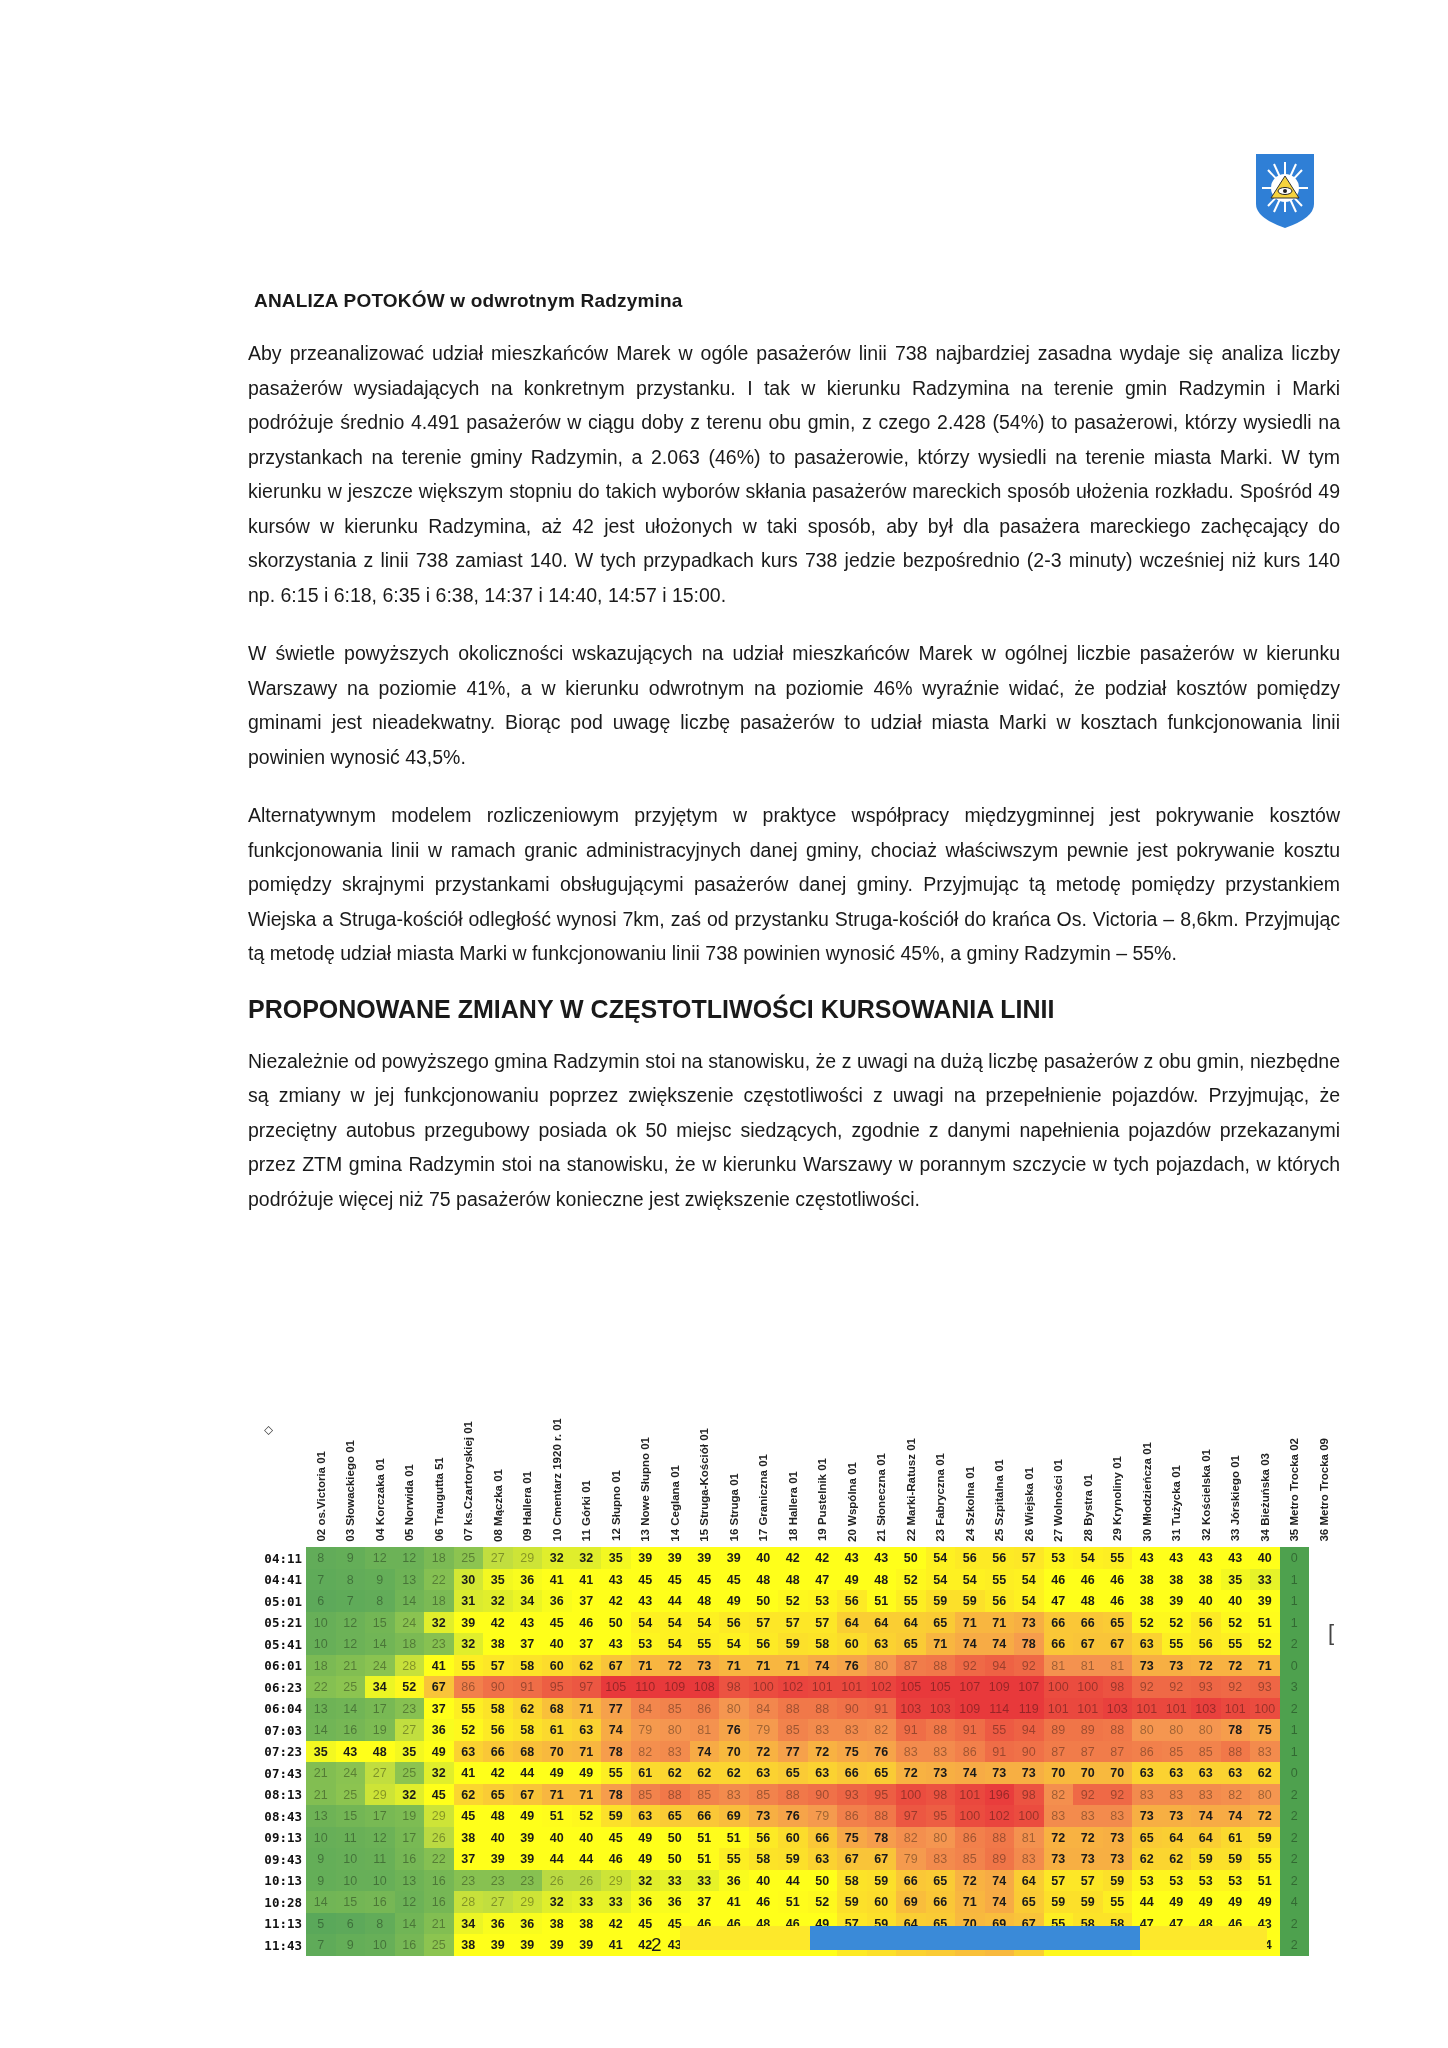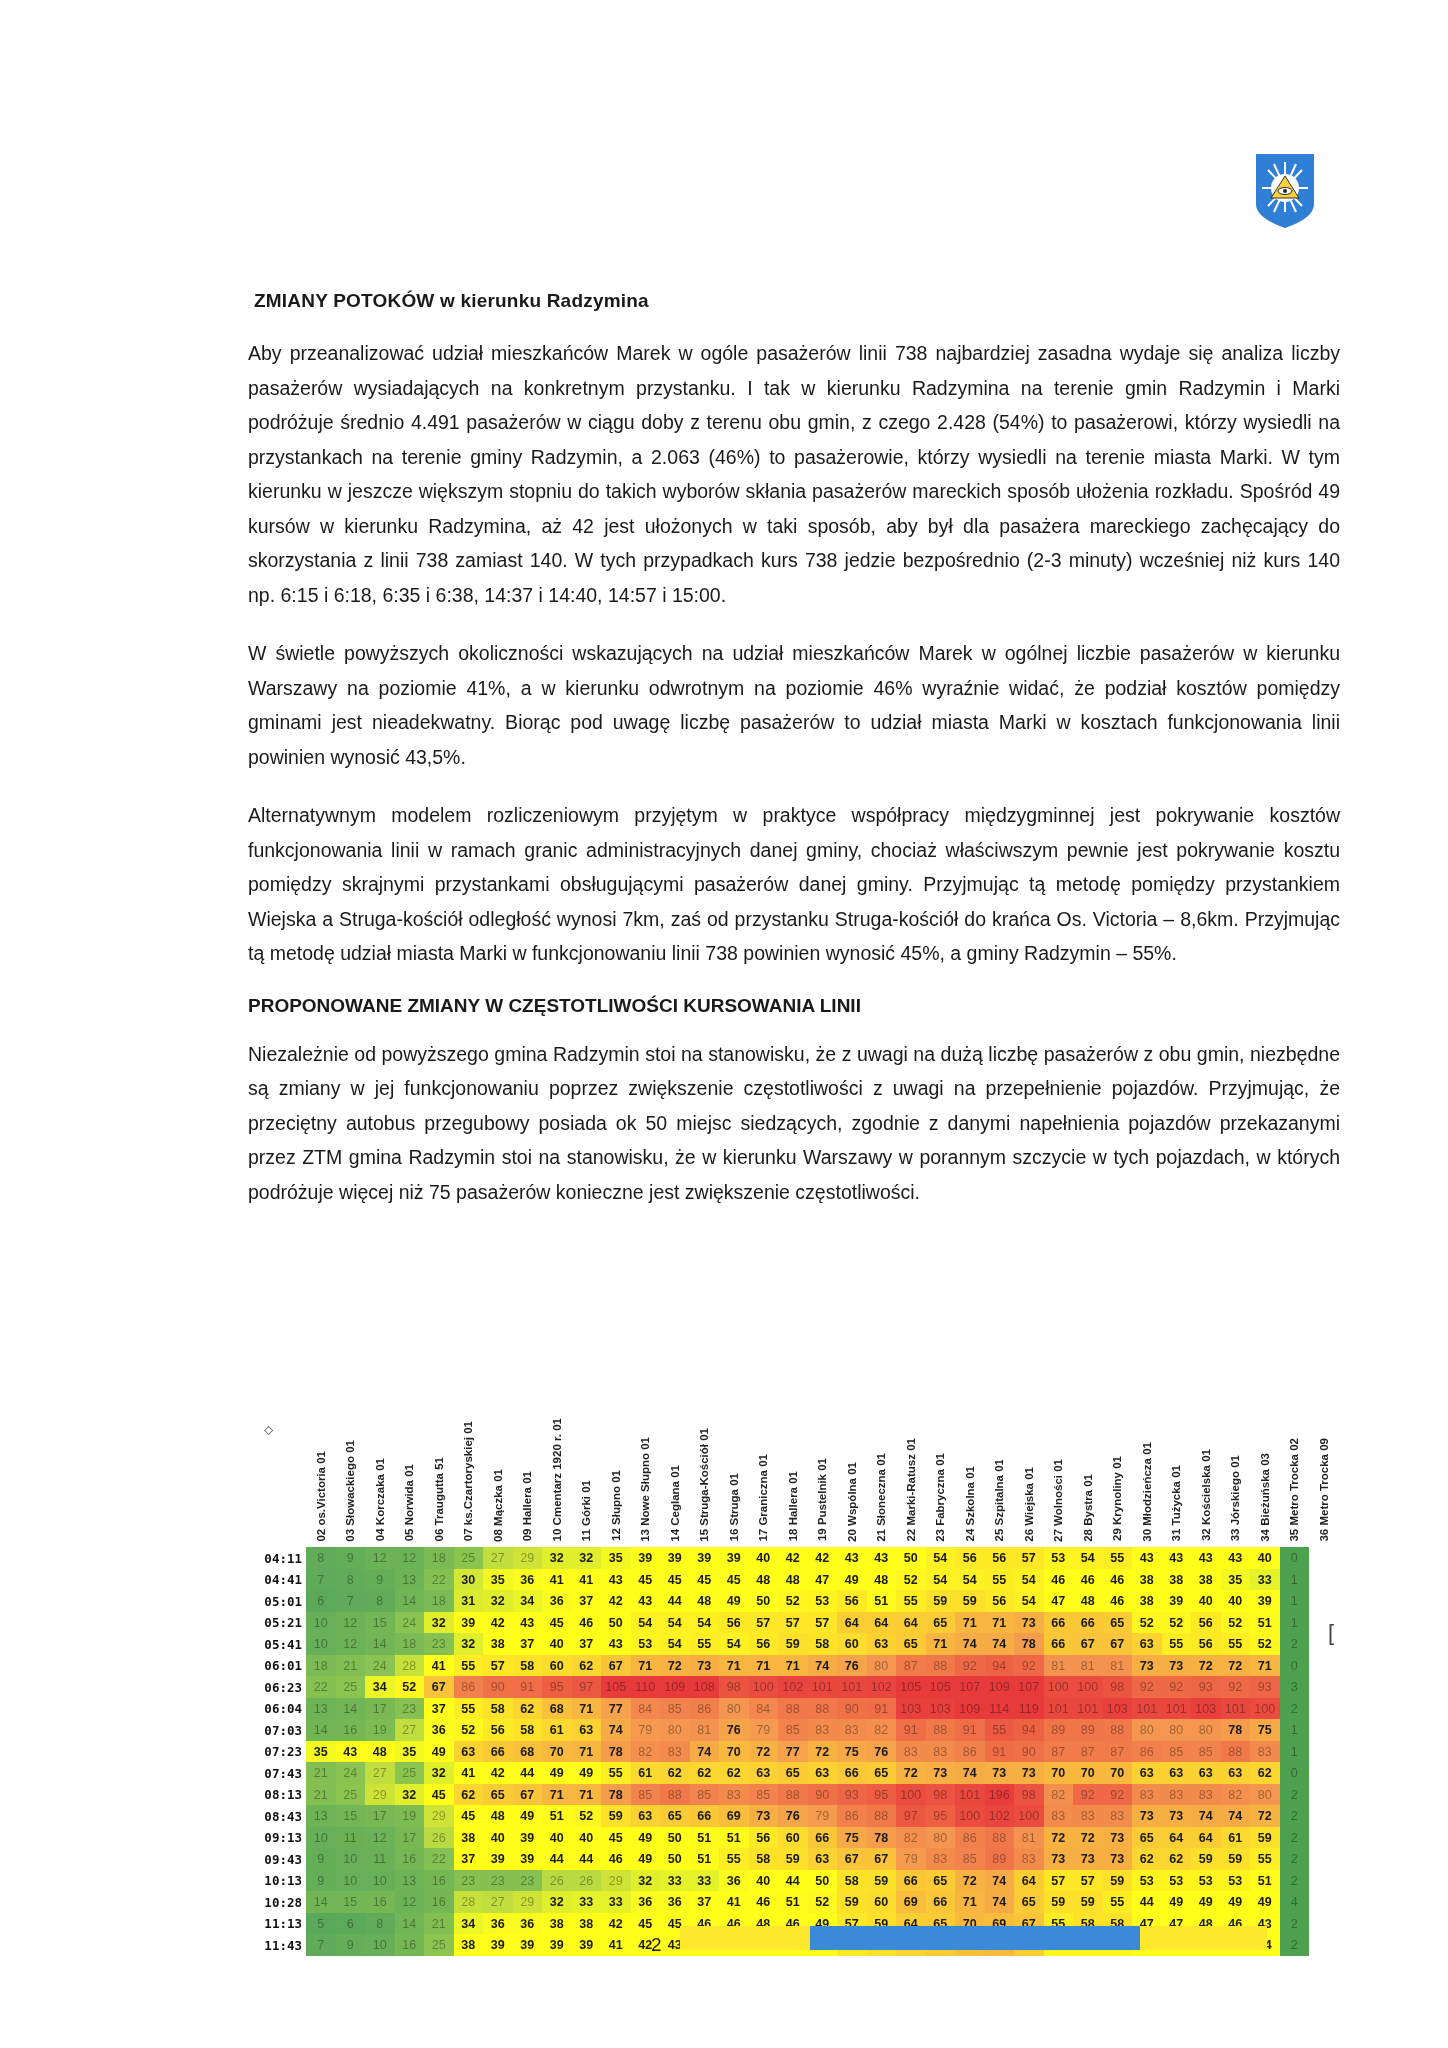--- a/index.html
+++ b/index.html
@@ -5,21 +5,21 @@
   html, body { margin: 0; padding: 0; }
   body {
     width: 1448px; height: 2048px; background: #ffffff; position: relative; overflow: hidden;
     font-family: "Liberation Sans", sans-serif; color: #1a1a1a;
   }
   .logo { position: absolute; left: 1254px; top: 152px; width: 62px; height: 78px; }
   .doc { position: absolute; left: 248px; top: 290px; width: 1092px; }
   .heading { font-weight: bold; font-size: 19px; margin: 0 0 24px 6px; letter-spacing: 0.2px; }
   .para { font-size: 19.5px; line-height: 34.5px; text-align: justify; margin: 0 0 24px 0; }
   .para u { text-decoration: underline; font-weight: bold; }
-  .heading2 { font-weight: bold; font-size: 19px; margin: 8px 0 20px 0; }
+  .heading2 { font-weight: bold; font-size: 25px; margin: 8px 0 20px 0; }
 
   .table-wrap { position: absolute; left: 246px; top: 1418px; width: 1130px; }
   .corner-icon { position: absolute; left: 18px; top: 4px; font-size: 13px; color: #444; }
   table.heat { border-collapse: collapse; table-layout: fixed; }
   table.heat th.col { width: 29.5px; height: 128px; vertical-align: bottom; padding: 0; }
   table.heat th.col span {
     display: inline-block; writing-mode: vertical-rl; transform: rotate(180deg);
     font-size: 11.5px; font-weight: bold; white-space: nowrap; color: #222;
     max-height: 126px; overflow: hidden; margin-bottom: 2px;
   }
@@ -48,21 +48,21 @@
         <line x1="42" y1="12" x2="20" y2="60"></line>
     </g>
     <circle cx="31" cy="36" r="14" fill="#ffffff"></circle>
     <polygon points="31,24 45,46 17,46" fill="#f6d33d" stroke="#333" stroke-width="1"></polygon>
     <ellipse cx="31" cy="39" rx="7" ry="3.5" fill="#fff" stroke="#222" stroke-width="1"></ellipse>
     <circle cx="31" cy="39" r="2" fill="#222"></circle>
   </svg>
 </div>
 
 <div class="doc">
-  <div class="heading">ZMIANY POTOKÓW w kierunku Radzymina</div>
+  <div class="heading">ANALIZA POTOKÓW w odwrotnym Radzymina</div>
   <p class="para">Aby przeanalizować udział mieszkańców Marek w ogóle pasażerów linii 738 najbardziej zasadna wydaje się analiza liczby pasażerów wysiadających na konkretnym przystanku. I tak w kierunku Radzymina na terenie gmin Radzymin i Marki podróżuje średnio 4.491 pasażerów w ciągu doby z terenu obu gmin, z czego 2.428 (54%) to pasażerowi, którzy wysiedli na przystankach na terenie gminy Radzymin, a 2.063 (46%) to pasażerowie, którzy wysiedli na terenie miasta Marki. W tym kierunku w jeszcze większym stopniu do takich wyborów skłania pasażerów mareckich sposób ułożenia rozkładu. Spośród 49 kursów w kierunku Radzymina, aż 42 jest ułożonych w taki sposób, aby był dla pasażera mareckiego zachęcający do skorzystania z linii 738 zamiast 140. W tych przypadkach kurs 738 jedzie bezpośrednio (2-3 minuty) wcześniej niż kurs 140 np. 6:15 i 6:18, 6:35 i 6:38, 14:37 i 14:40, 14:57 i 15:00.</p>
   <p class="para">W świetle powyższych okoliczności wskazujących na udział mieszkańców Marek w ogólnej liczbie pasażerów w kierunku Warszawy na poziomie 41%, a w kierunku odwrotnym na poziomie 46% wyraźnie widać, że podział kosztów pomiędzy gminami jest nieadekwatny. Biorąc pod uwagę liczbę pasażerów to udział miasta Marki w kosztach funkcjonowania linii powinien wynosić 43,5%.</p>
   <p class="para">Alternatywnym modelem rozliczeniowym przyjętym w praktyce współpracy międzygminnej jest pokrywanie kosztów funkcjonowania linii w ramach granic administracyjnych danej gminy, chociaż właściwszym pewnie jest pokrywanie kosztu pomiędzy skrajnymi przystankami obsługującymi pasażerów danej gminy. Przyjmując tą metodę pomiędzy przystankiem Wiejska a Struga-kościół odległość wynosi 7km, zaś od przystanku Struga-kościół do krańca Os. Victoria – 8,6km. Przyjmując tą metodę udział miasta Marki w funkcjonowaniu linii 738 powinien wynosić 45%, a gminy Radzymin – 55%.</p>
   <div class="heading2">PROPONOWANE ZMIANY W CZĘSTOTLIWOŚCI KURSOWANIA LINII</div>
   <p class="para">Niezależnie od powyższego gmina Radzymin stoi na stanowisku, że z uwagi na dużą liczbę pasażerów z obu gmin, niezbędne są zmiany w jej funkcjonowaniu poprzez zwiększenie częstotliwości z uwagi na przepełnienie pojazdów. Przyjmując, że przeciętny autobus przegubowy posiada ok 50 miejsc siedzących, zgodnie z danymi napełnienia pojazdów przekazanymi przez ZTM gmina Radzymin stoi na stanowisku, że w kierunku Warszawy w porannym szczycie w tych pojazdach, w których podróżuje więcej niż 75 pasażerów konieczne jest zwiększenie częstotliwości.</p>
 </div>
 
 <div class="table-wrap">
   <span class="corner-icon">⬦</span>
   <table class="heat" id="heat">

